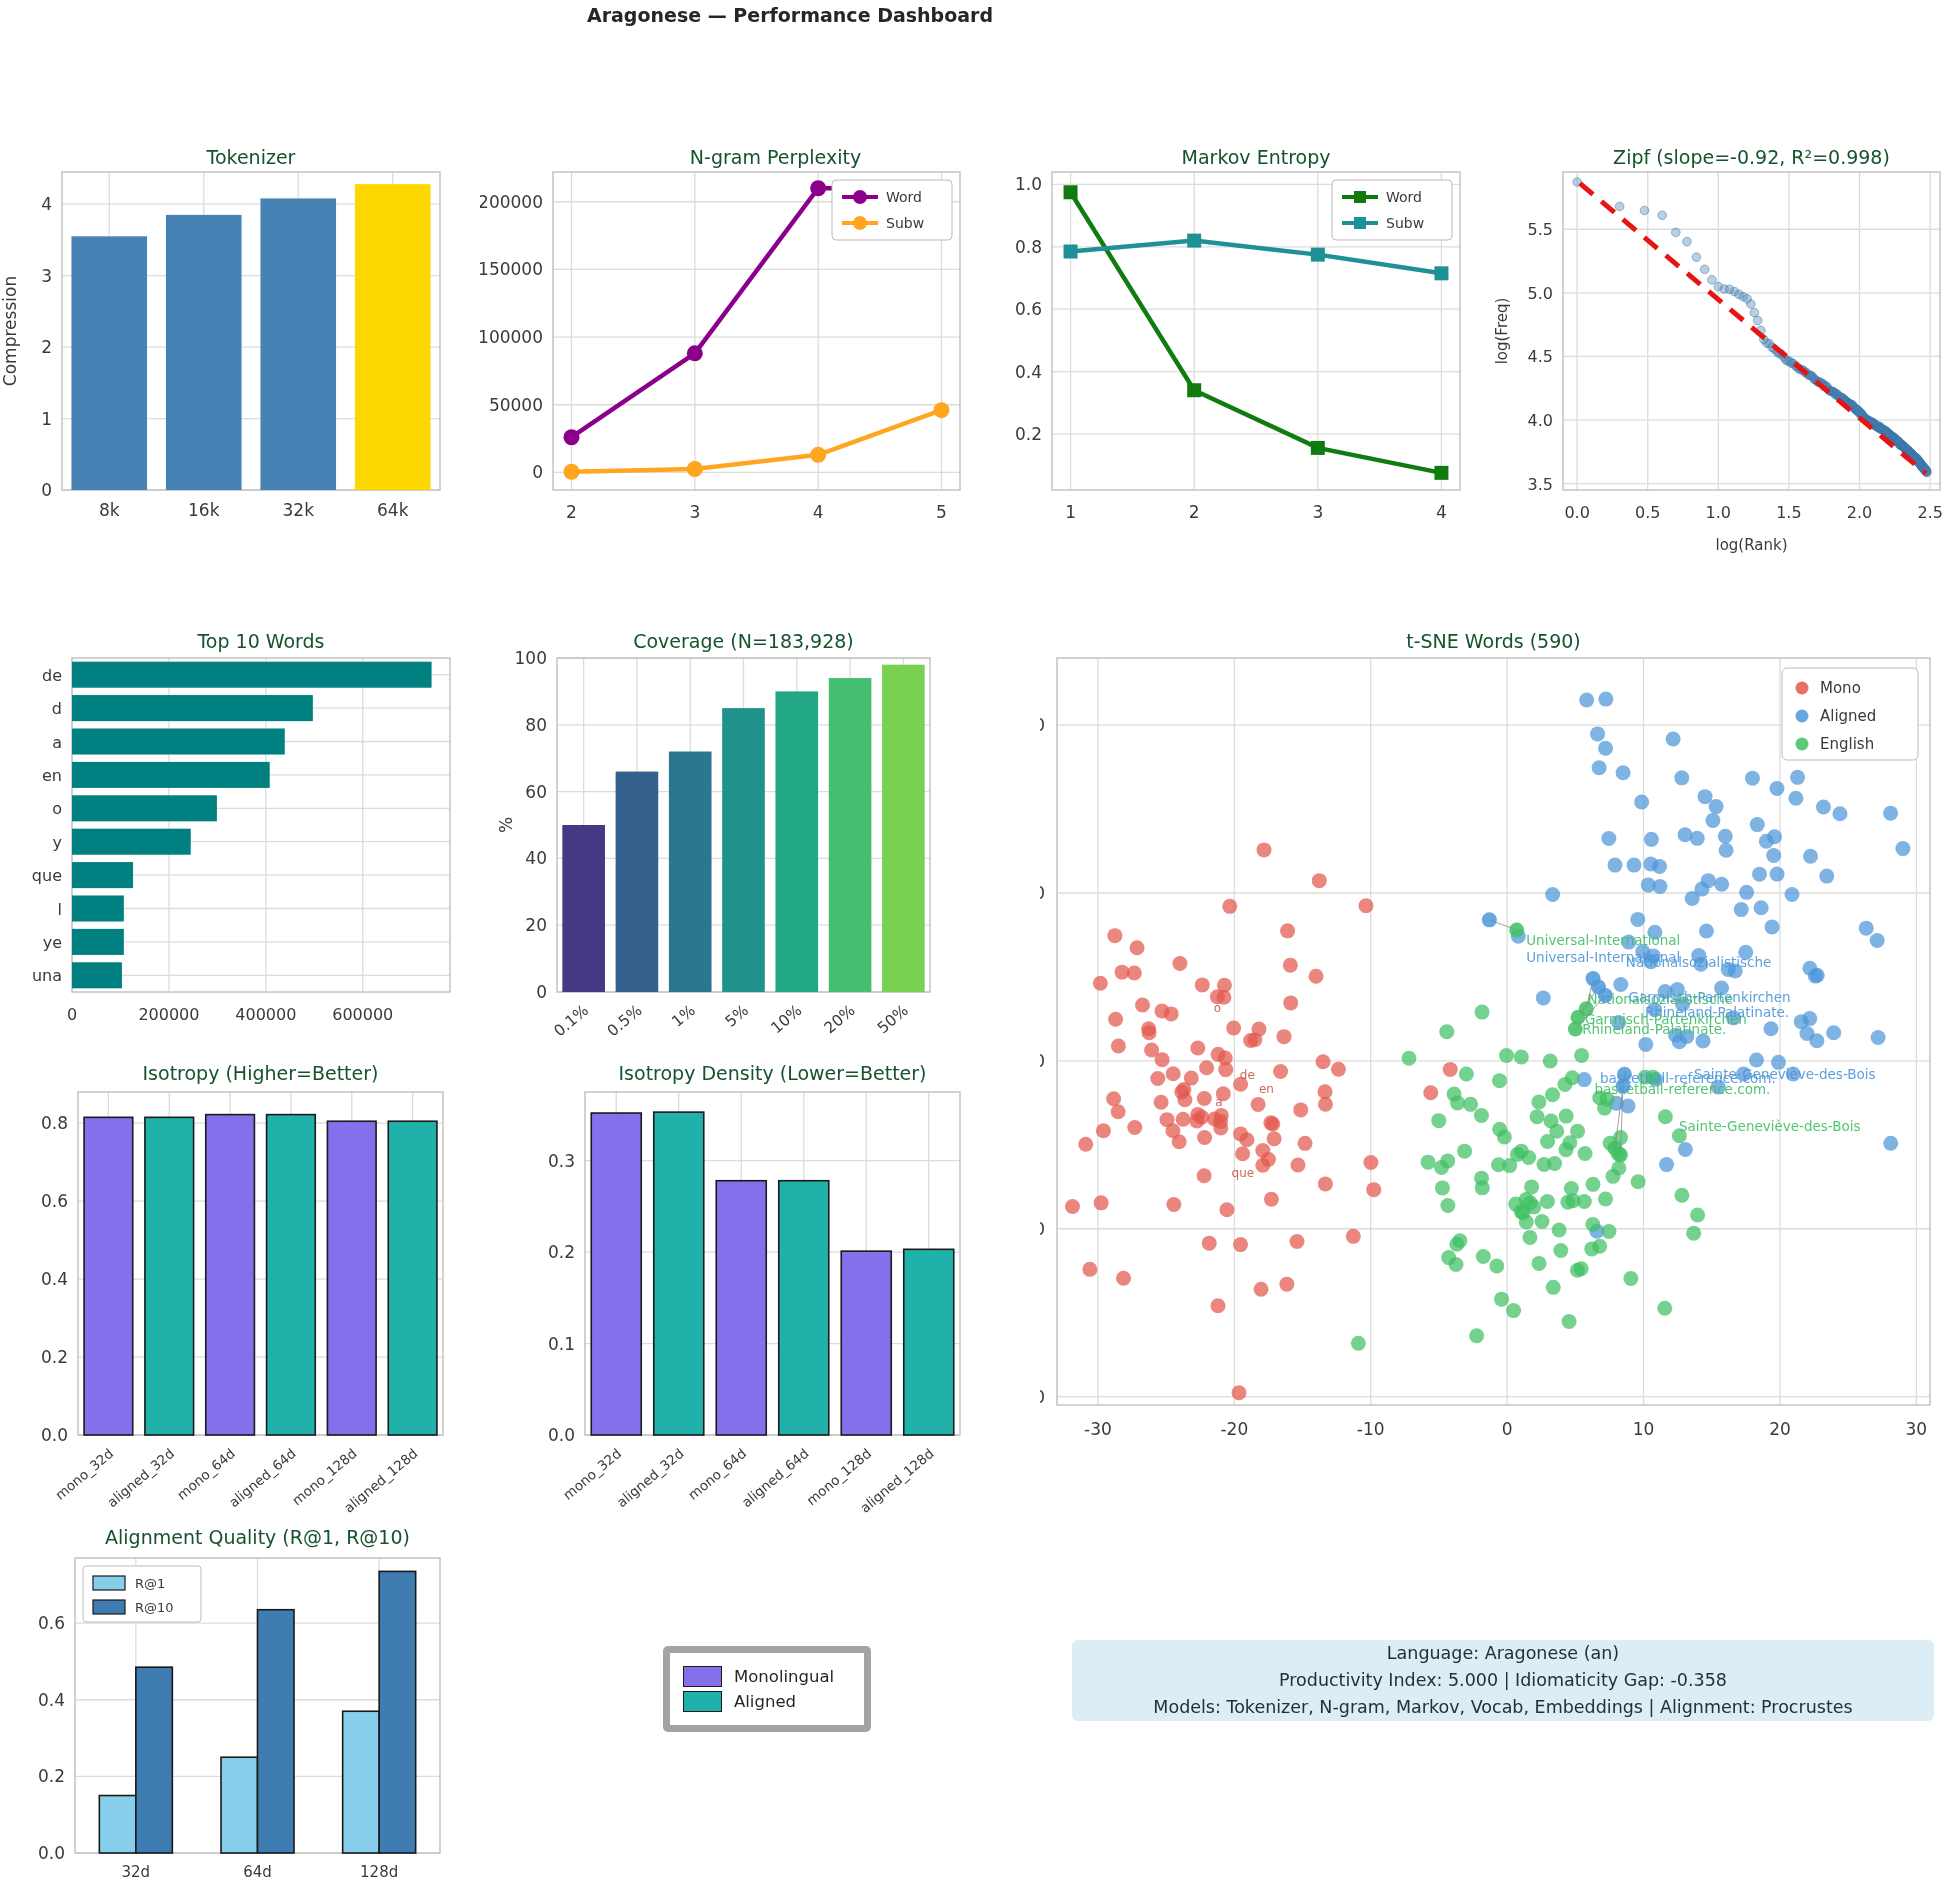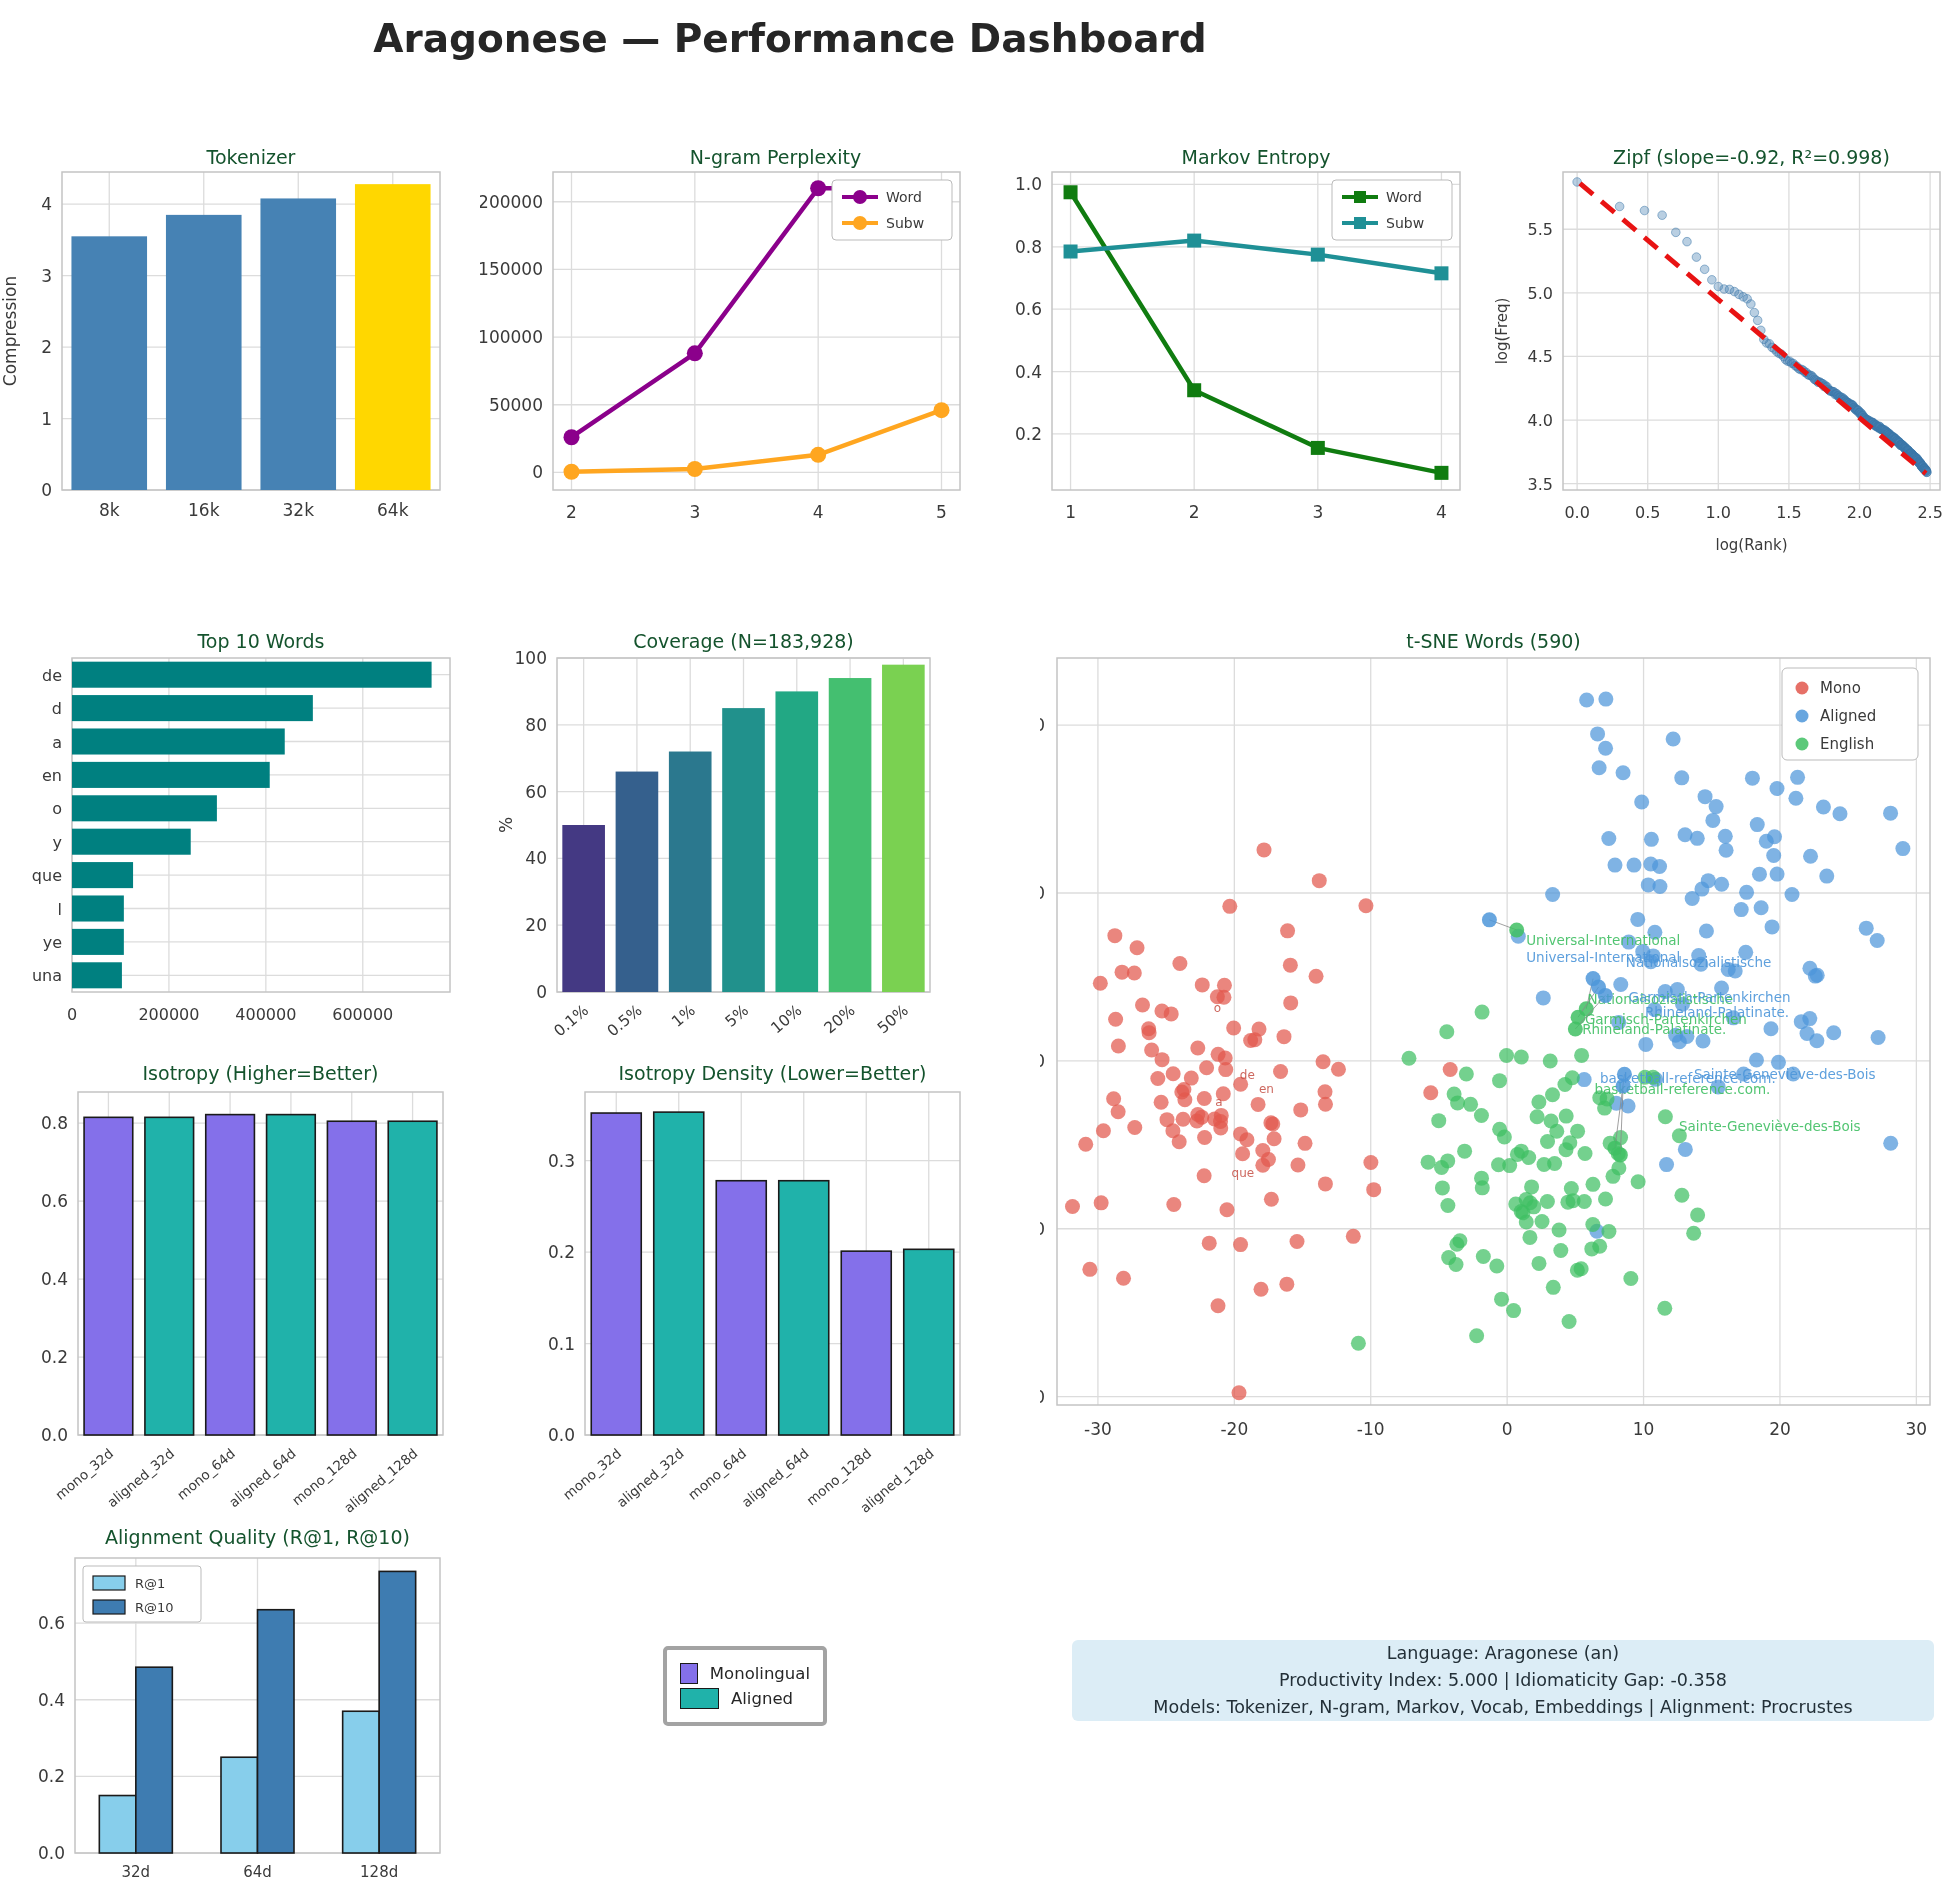--- a/index.html
+++ b/index.html
@@ -1,23 +1,23 @@
 <!DOCTYPE html>
 <html><head>
 <meta charset="utf-8">
 <style>
   html,body{margin:0;padding:0;background:#fff;}
   .stage{position:relative;width:1948px;height:1886px;background:#ffffff;
          font-family:"DejaVu Sans",sans-serif;overflow:hidden;}
-  .main-title{position:absolute;left:0;top:16px;width:1580px;text-align:center;
-              font-size:39px;font-weight:700;color:#262626;}
+  .main-title{position:absolute;left:0;top:4px;width:1580px;text-align:center;
+              font-size:19px;font-weight:700;color:#262626;}
   .panel-title{position:absolute;text-align:center;font-size:19px;font-weight:400;color:#14532d;}
   svg{position:absolute;display:block;}
-  .legend-models{position:absolute;left:663px;top:1646px;width:164px;box-sizing:border-box;
-                 border:4px solid #a3a3a3;border-radius:5px;background:#fff;padding:9px 13px;}
+  .legend-models{position:absolute;left:663px;top:1646px;width:208px;box-sizing:border-box;
+                 border:7px solid #a3a3a3;border-radius:5px;background:#fff;padding:9px 13px;}
   .legend-models .row{display:flex;align-items:center;margin:4px 0;}
   .legend-models .swatch{width:37px;height:19px;border:1.6px solid #1a1a1a;margin-right:12px;}
   .legend-models .lbl{font-size:16.5px;color:#262626;}
   .info-box{position:absolute;left:1072px;top:1640px;width:862px;box-sizing:border-box;
             background:#dcedf6;border-radius:6px;padding:0 10px;text-align:center;
             font-size:17.5px;line-height:27px;color:#233038;}
 </style>
 </head>
 <body>
 

